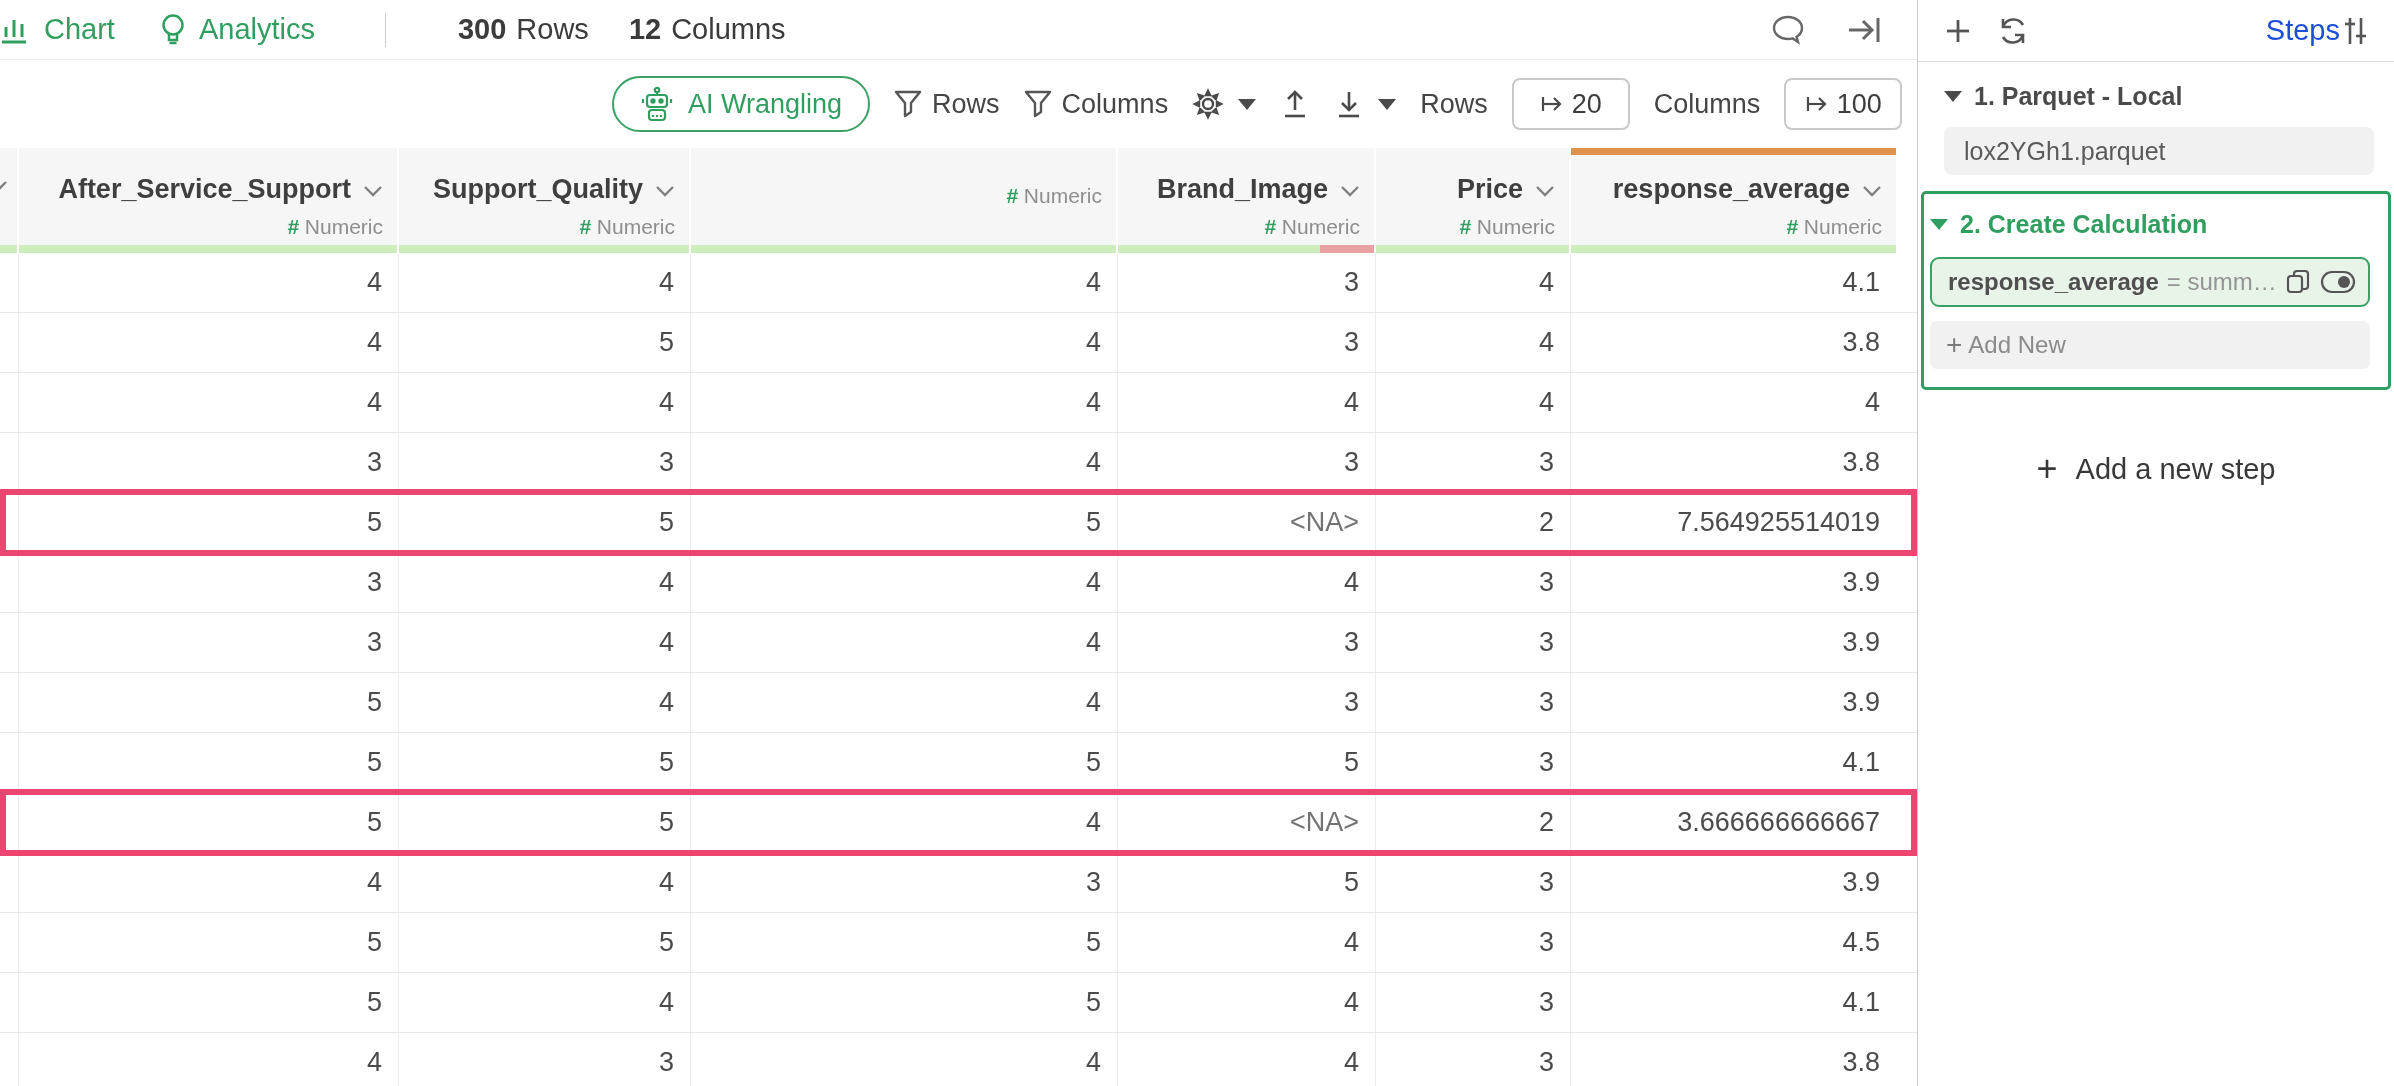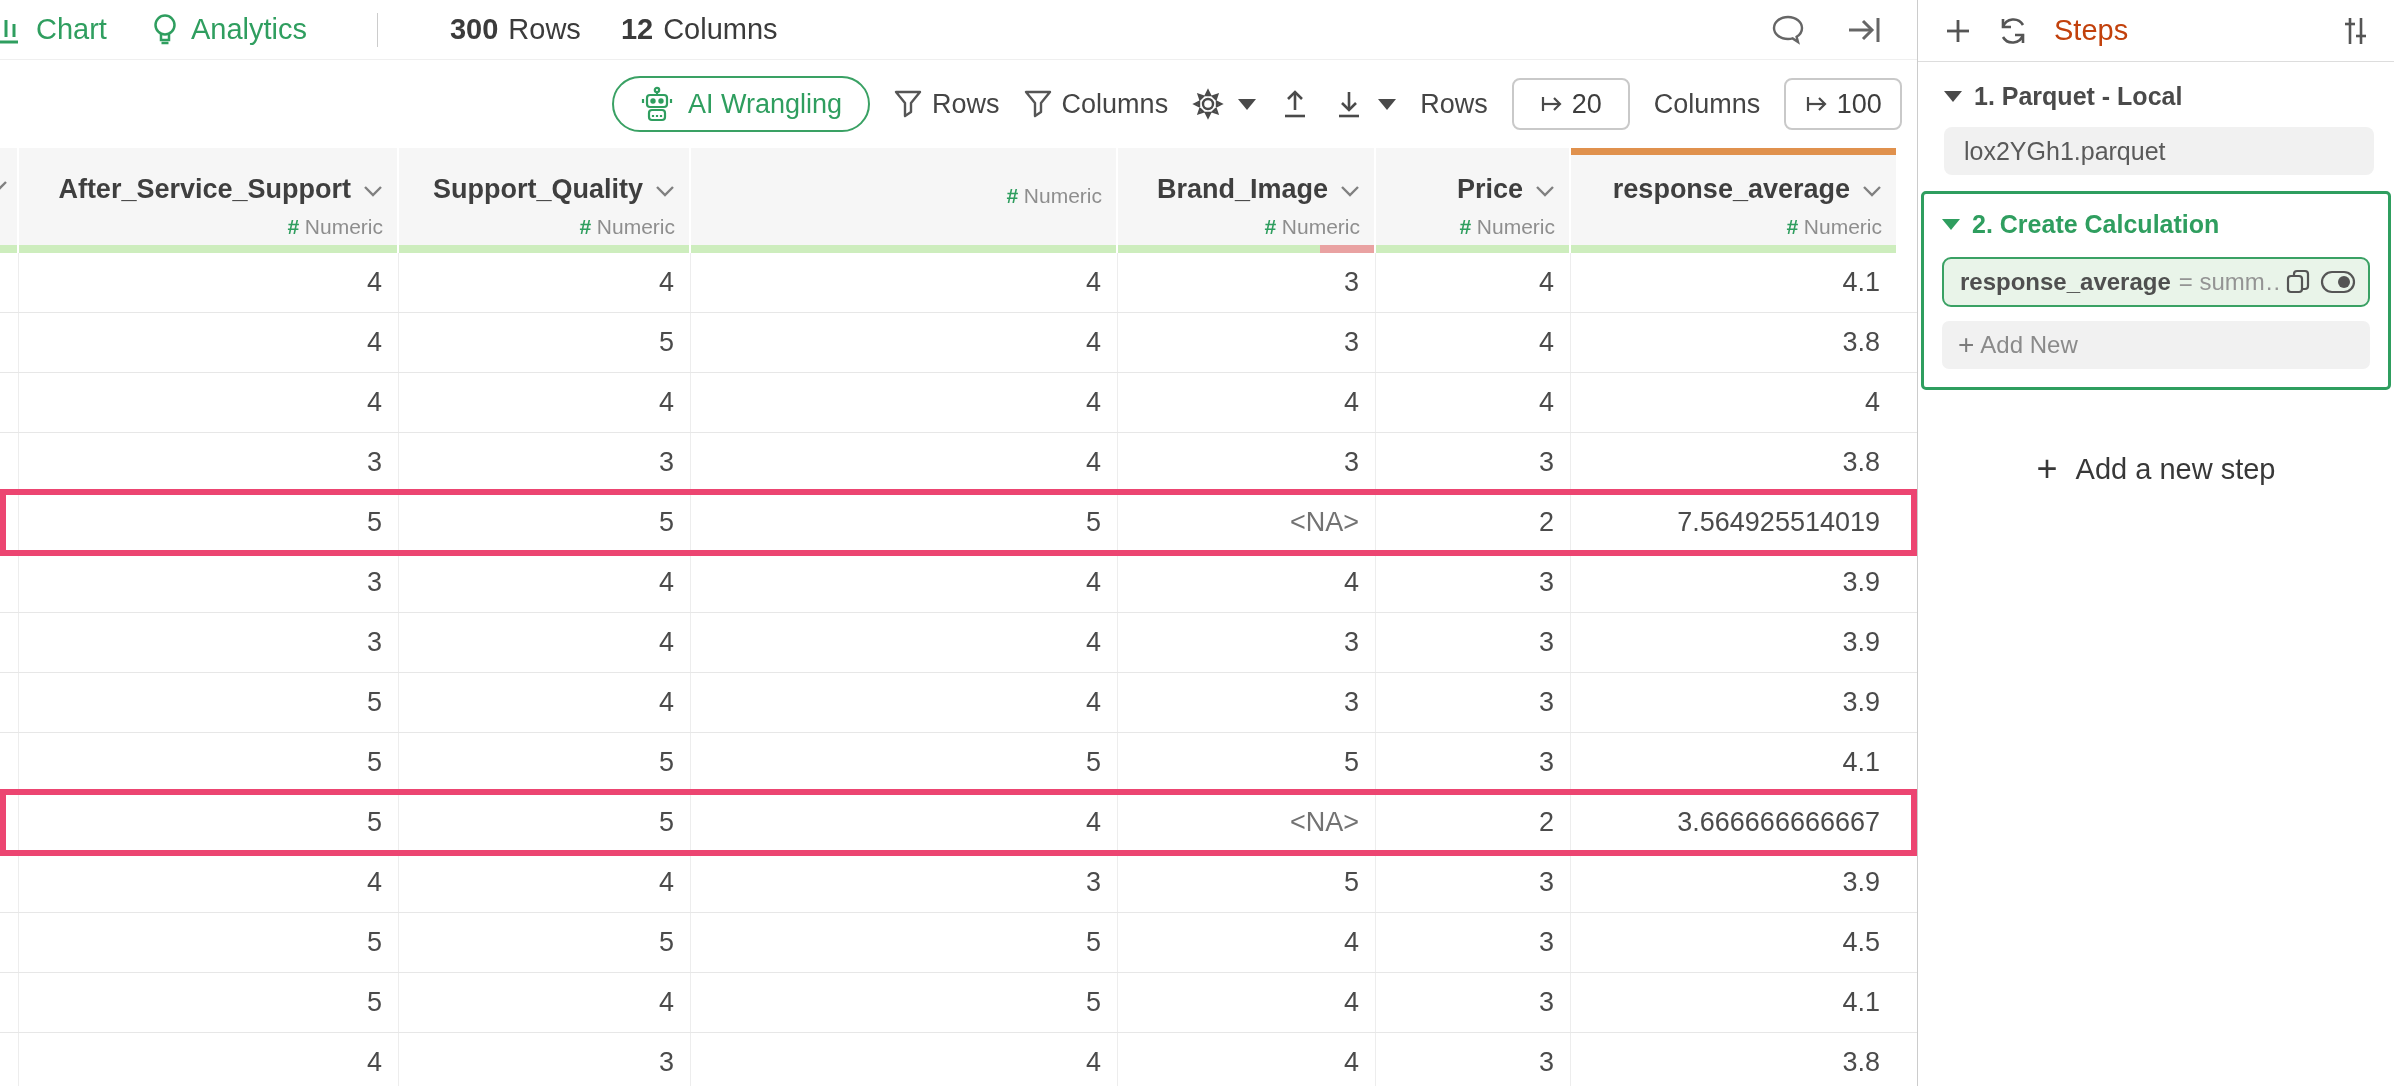--- a/index.html
+++ b/index.html
@@ -10,21 +10,21 @@
     --txt:#4b4b4b; --hdr-txt:#3f3f3f; --muted:#9d9d9d; --icon:#555;
   }
   *{margin:0;padding:0;box-sizing:border-box;}
   html,body{width:2394px;height:1086px;overflow:hidden;background:#fff;
     font-family:"Liberation Sans","DejaVu Sans",sans-serif;color:var(--txt);}
   .app{display:flex;width:2394px;height:1086px;}
   .main{width:1917px;height:1086px;overflow:hidden;flex:none;}
   svg{display:block;}
 
   
-  .topnav{height:60px;display:flex;align-items:center;padding:0 34px 0 0;border-bottom:1px solid #efefef;}
+  .topnav{height:60px;display:flex;align-items:center;padding:0 34px 0 8px;border-bottom:1px solid #efefef;}
   .tab{display:flex;align-items:center;gap:12px;color:var(--green);font-size:29px;cursor:pointer;}
   .tab-chart{margin-left:-6px;}
   .tab-analytics{margin-left:44px;}
   .topnav .divider{width:1px;height:34px;background:#ccc;margin:0 0 0 70px;}
   .countgrp{display:flex;align-items:center;gap:10px;font-size:29px;color:#3b3b3b;}
   .cg1{margin-left:72px;} .cg2{margin-left:40px;}
   .countgrp b{font-weight:700;}
   .topnav-icons{margin-left:auto;display:flex;align-items:center;gap:42px;}
   .iconbtn{cursor:pointer;color:var(--icon);}
 
@@ -63,31 +63,31 @@
   .tcell{flex:none;height:100%;line-height:58px;text-align:right;padding-right:16px;
     font-size:27px;color:var(--txt);border-right:1px solid var(--vline);cursor:default;}
   .tcell:last-child{border-right:none;}
   .tcell.na{color:#737373;}
   .trow.hl::after{content:"";position:absolute;left:0;right:0;top:-4px;bottom:-4px;
     border:6px solid var(--pink);z-index:3;pointer-events:none;}
 
   
   .steps{width:477px;flex:none;height:1086px;border-left:1px solid #ccc;background:#fff;}
   .steps-header{height:62px;display:flex;align-items:center;padding:0 24px 0 26px;border-bottom:1px solid #ddd;}
-  .steps-title{flex:1;text-align:left;font-size:29px;color:#c2410c;}
+  .steps-title{flex:1;text-align:right;font-size:29px;color:#1d4ed8;}
   .steps-header .iconbtn{margin-right:26px;}
   .steps-header .iconbtn.sliders{margin-right:0;}
   .steps-body{padding:20px 0 0 0;}
   .step1{padding:0 20px 0 26px;}
   .step-titlerow{display:flex;align-items:center;gap:12px;font-size:25px;font-weight:700;color:#4a4a4a;cursor:pointer;}
   .tri{width:0;height:0;border-left:9px solid transparent;border-right:9px solid transparent;border-top:11px solid #4a4a4a;}
   .filebox{margin-top:16px;height:48px;background:#f1f1f1;border-radius:8px;line-height:48px;
     padding-left:20px;font-size:25px;color:#5a5a5a;cursor:pointer;}
   .lastimported{margin-top:16px;font-size:23px;color:#a3a3a3;}
-  .step2{margin:16px 3px 0 3px;border:3px solid var(--green);border-radius:5px;padding:16px 18px 18px 18px;background:#fff;}
+  .step2{margin:16px 3px 0 3px;border:3px solid var(--green);border-radius:5px;padding:16px 18px 18px 6px;background:#fff;}
   .step2 .step-titlerow{color:var(--green);}
   .step2 .tri{border-top-color:var(--green);}
   .calcpill{margin-top:18px;height:50px;border:2.5px solid var(--green-border);background:var(--pill-green-bg);
     border-radius:9px;display:flex;align-items:center;padding:0 12px 0 16px;cursor:pointer;}
   .calcname{font-size:24px;font-weight:700;color:#4f4f4f;white-space:nowrap;}
   .calcexpr{font-size:24px;color:#949494;margin-left:8px;white-space:nowrap;overflow:hidden;flex:1;}
   .calcicons{display:flex;align-items:center;gap:10px;margin-left:6px;}
   .addnew{margin-top:14px;height:48px;background:#f1f1f1;border-radius:7px;display:flex;align-items:center;
     padding-left:16px;font-size:24px;color:#8a8a8a;cursor:pointer;gap:6px;}
   .addnew .plus{font-size:28px;font-weight:400;color:#7c7c7c;}

